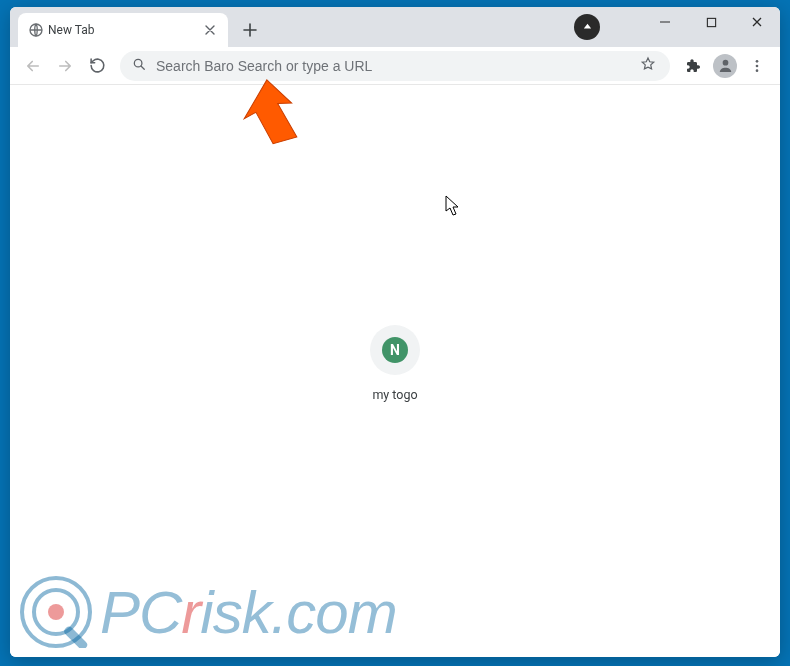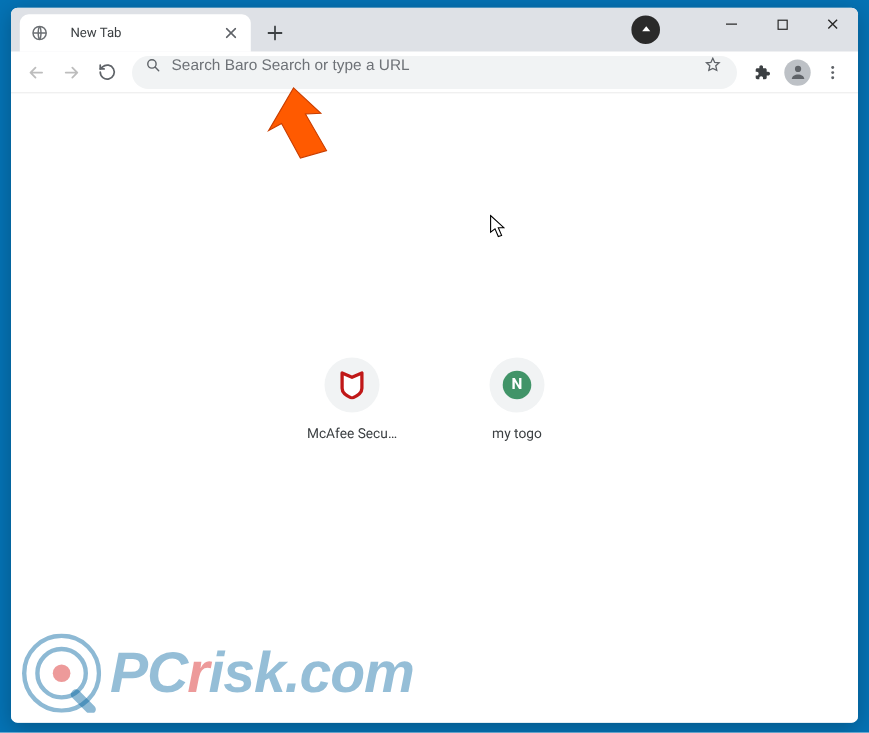--- a/index.html
+++ b/index.html
@@ -55,21 +55,21 @@
   }
   .tab {
     height: 34px;
     background: #fff;
     border-radius: 8px 8px 0 0;
     display: flex;
     align-items: center;
     padding: 0 10px;
     min-width: 210px;
     position: relative;
-    gap: 20px;
+    gap: 4px;
     cursor: pointer;
   }
   .tab-favicon {
     width: 16px;
     height: 16px;
     display: flex;
     align-items: center;
     justify-content: center;
     color: #666;
   }
@@ -135,21 +135,21 @@
     cursor: pointer;
     border-radius: 50%;
   }
   .nav-btn.disabled { color: #bdbdbd; }
   .omnibox {
     flex: 1;
     height: 30px;
     background: #f1f3f4;
     border-radius: 15px;
     display: flex;
-    align-items: flex-start;
+    align-items: center;
     padding: 0 12px;
     margin: 0 6px;
     gap: 10px;
   }
   .omnibox-search-icon { color: #5f6368; }
   .omnibox-input {
     border: none;
     background: transparent;
     flex: 1;
     font-size: 14px;
@@ -248,23 +248,23 @@
     gap: 8px;
     pointer-events: none;
   }
   .wm-icon {
     width: 72px;
     height: 72px;
     position: relative;
   }
   .wm-text {
     font-family: Arial, sans-serif;
-    font-size: 52px;
+    font-size: 60px;
     font-style: italic;
-    font-weight: 700;
+    font-weight: 400;
     color: rgba(3, 99, 160, 0.42);
     letter-spacing: -1px;
   }
   .wm-text .r { color: rgba(215, 30, 30, 0.45); }
 </style>
 </head>
 <body>
 
 <div class="browser-window">
 
@@ -367,28 +367,20 @@
           <circle cx="12" cy="5" r="2"></circle>
           <circle cx="12" cy="12" r="2"></circle>
           <circle cx="12" cy="19" r="2"></circle>
         </svg>
     </div>
   </div>
 
   <div class="content">
     <div class="shortcuts">
 
-      <div class="shortcut">
-        <div class="shortcut-tile">
-          <svg width="24" height="26" viewBox="0 0 24 26">
-              <path d="M3 2l9 4 9-4v14c0 4-4 7-9 9-5-2-9-5-9-9V2z" fill="#fff" stroke="#c01818" stroke-width="3" stroke-linejoin="round"></path>
-            </svg>
-        </div>
-        <span class="shortcut-label">McAfee Secu…</span>
-      </div>
 
       <div class="shortcut">
         <div class="shortcut-tile">
           <div class="n-badge">N</div>
         </div>
         <span class="shortcut-label">my togo</span>
       </div>
 
 
     </div>

